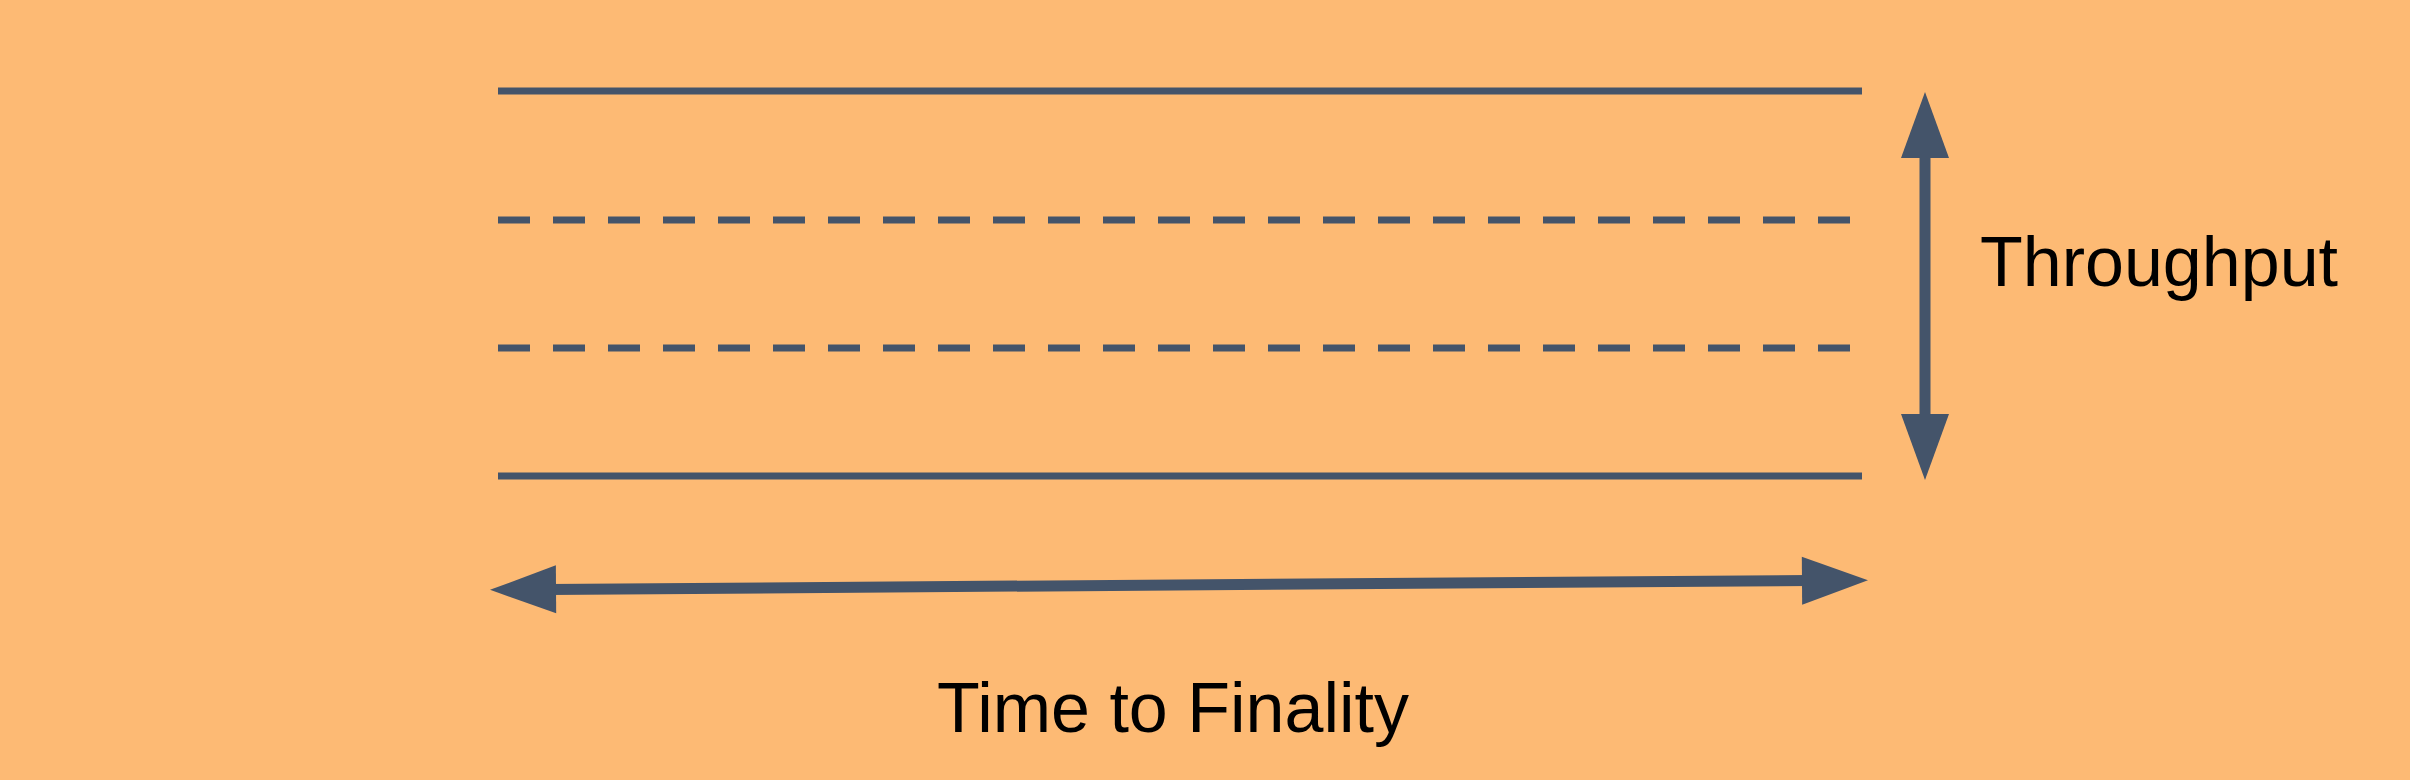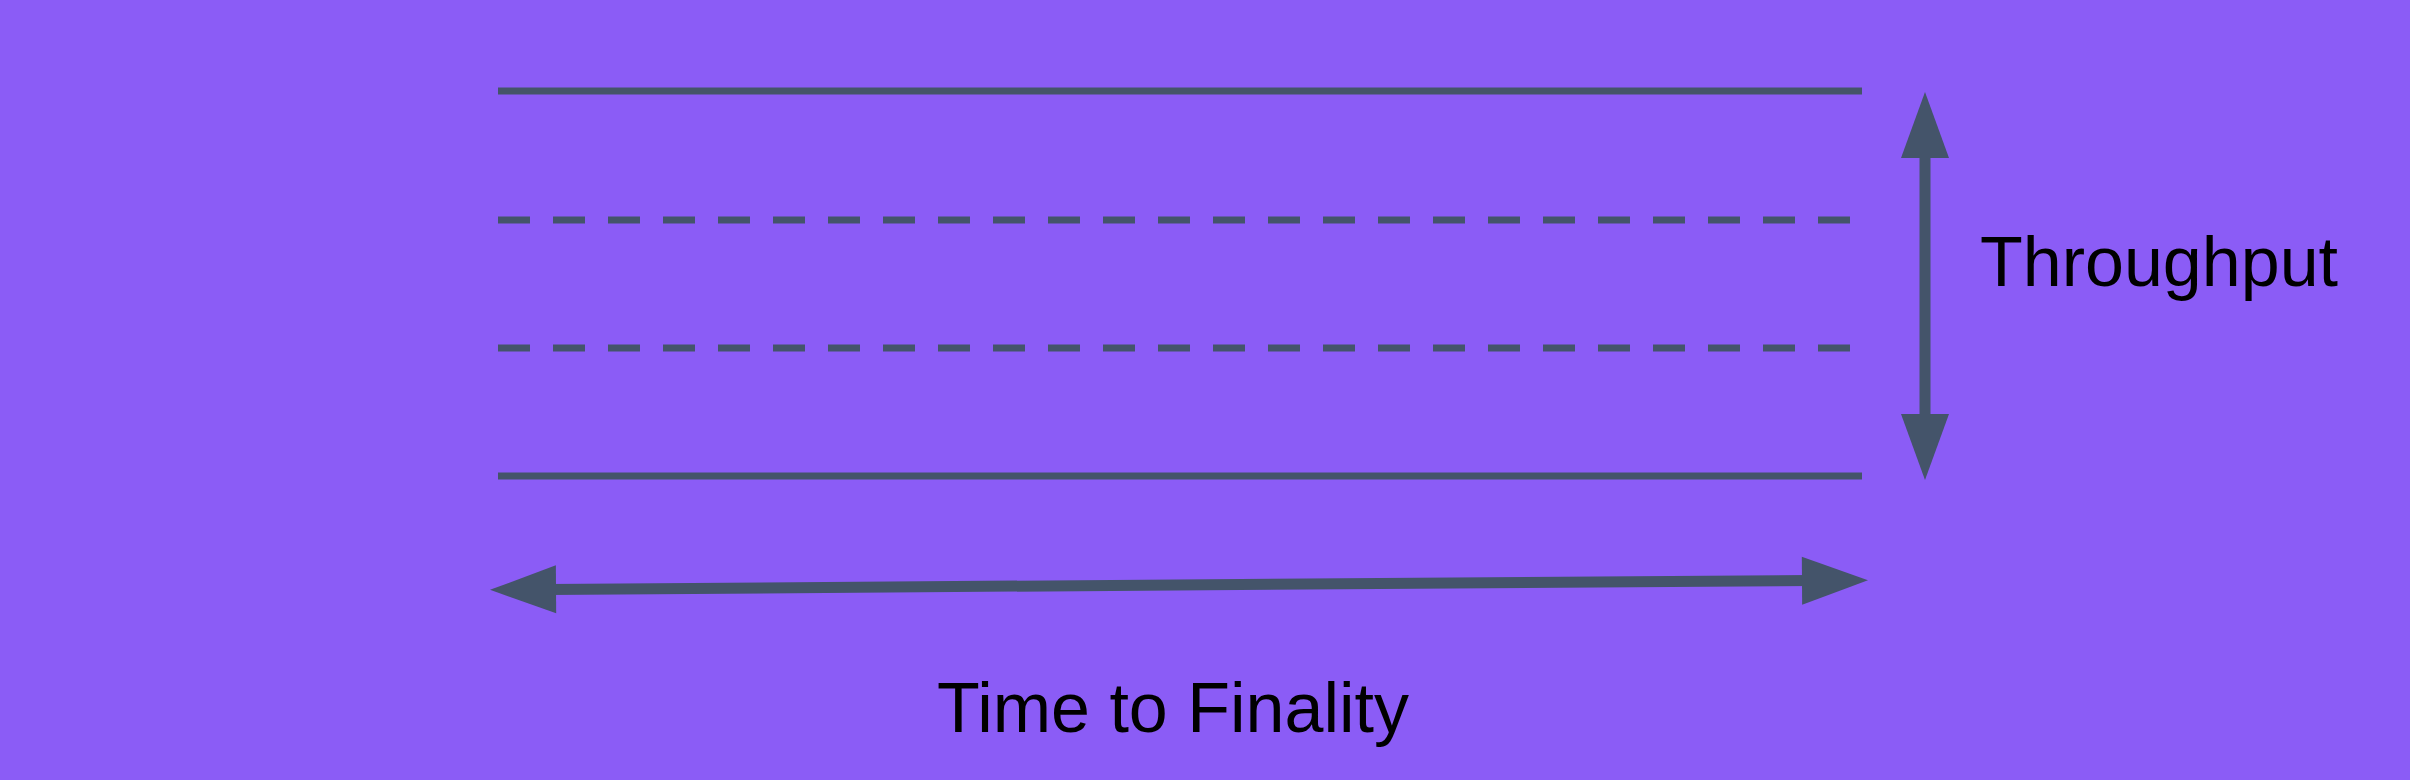--- a/index.html
+++ b/index.html
@@ -4,21 +4,21 @@
 <style>
   html, body {
     margin: 0;
     padding: 0;
     background: #ffffff;
   }
   .canvas {
     position: relative;
     width: 2410px;
     height: 780px;
-    background: #8b5cf6;
+    background: #fdba74;
     overflow: hidden;
     font-family: "Liberation Sans", "DejaVu Sans", sans-serif;
   }
   svg.diagram {
     position: absolute;
     top: 0;
     left: 0;
     display: block;
   }
   .solid-line {

